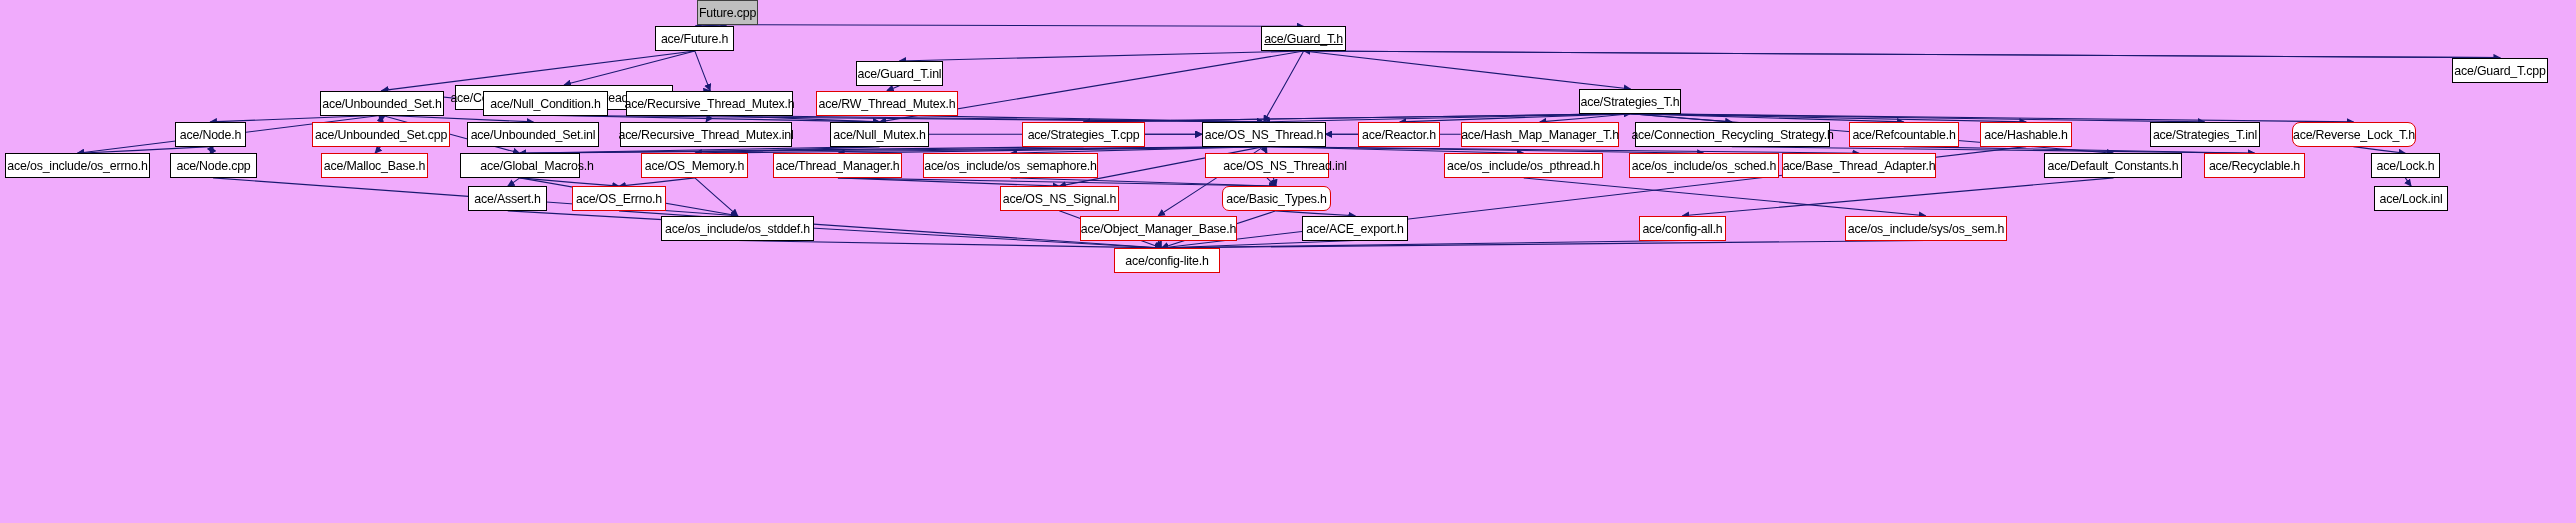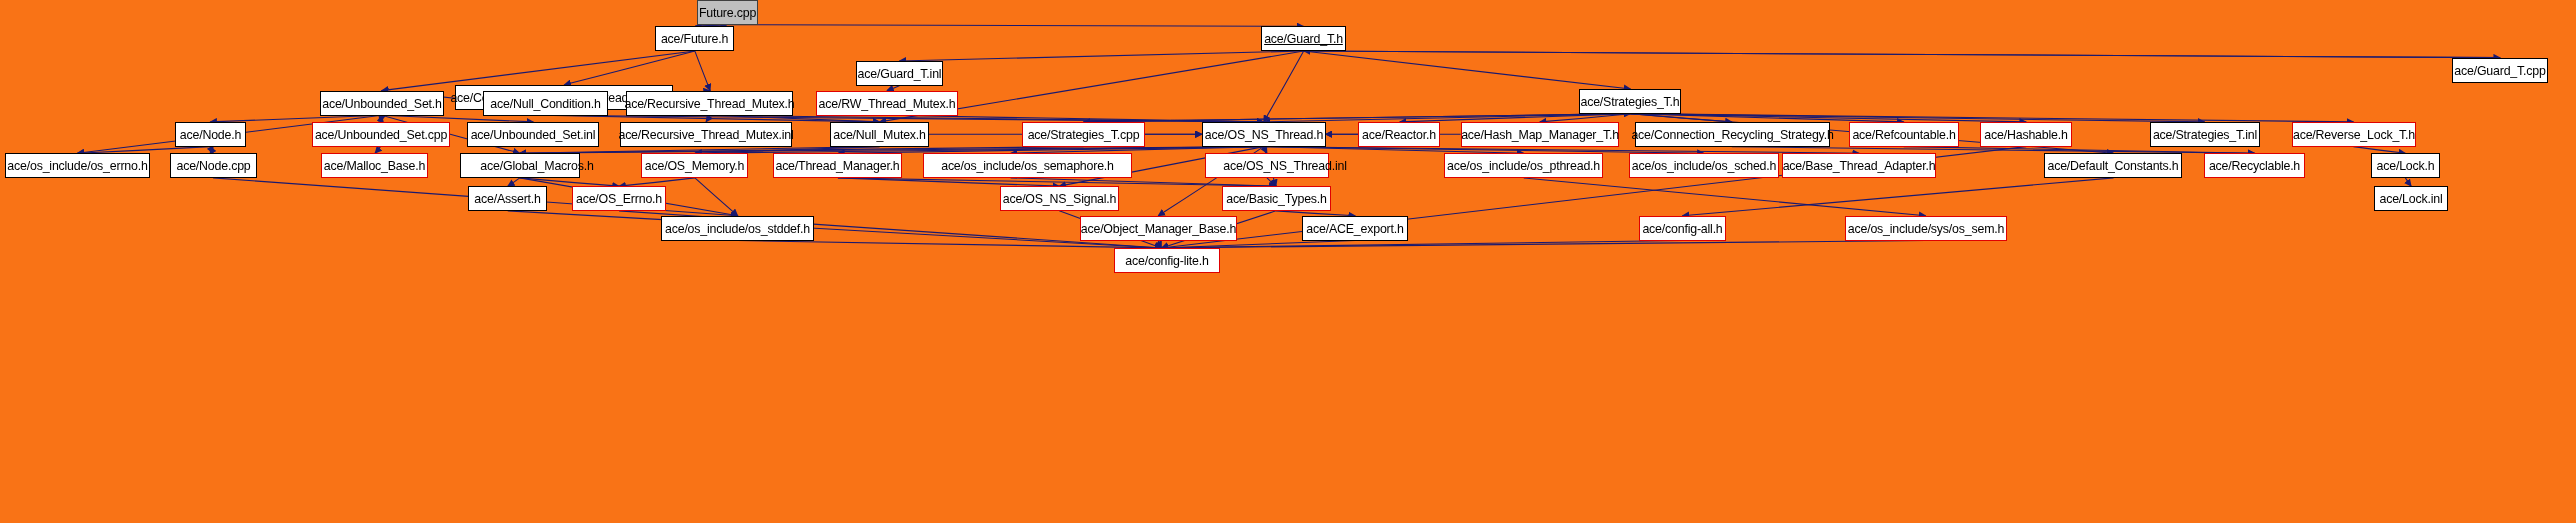--- a/index.html
+++ b/index.html
@@ -1,16 +1,16 @@
 <!DOCTYPE html>
 <html style="font-size:13px"><head>
 <meta charset="utf-8">
 <style>
   html,body{margin:0;padding:0;background:#ffffff;}
-  #graph{position:relative;width:2576px;height:523px;background:#f97316;
+  #graph{position:relative;width:2576px;height:523px;background:#f0abfc;
          font-family:"Liberation Sans","DejaVu Sans",sans-serif;overflow:hidden;}
   #edges{position:absolute;left:0;top:0;width:2576px;height:523px;}
   .node{position:absolute;box-sizing:border-box;display:flex;align-items:center;
         justify-content:center;background:#ffffff;border:1.3px solid #000000;
         height:25px;white-space:nowrap;font-size:12.4px;color:#000000;
         letter-spacing:-0.2px;z-index:5;}
   .node.red{border-color:#e00000;}
   .node.root{background:#bfbfbf;border-color:#404040;}
 </style>
 </head>
@@ -180,42 +180,42 @@
       </div>
       <div class="node red" style="left: 1849px; top: 122px; width: 110px;">
         <span>ace/Refcountable.h</span>
       </div>
       <div class="node red" style="left: 1980px; top: 122px; width: 92px;">
         <span>ace/Hashable.h</span>
       </div>
       <div class="node" style="left: 2150px; top: 122px; width: 110px;">
         <span>ace/Strategies_T.inl</span>
       </div>
-      <div class="node red" style="left: 2292px; top: 122px; width: 124px;">
+      <div class="node red" style="left: 2292px; top: 122px; width: 124px; border-radius: 8px;">
         <span>ace/Reverse_Lock_T.h</span>
       </div>
       <div class="node" style="left: 5px; top: 153px; width: 145px;">
         <span>ace/os_include/os_errno.h</span>
       </div>
       <div class="node" style="left: 170px; top: 153px; width: 87px;">
         <span>ace/Node.cpp</span>
       </div>
       <div class="node red" style="left: 321px; top: 153px; width: 107px;">
         <span>ace/Malloc_Base.h</span>
       </div>
       <div class="node" style="left: 460px; top: 153px; width: 120px; padding-left: 34px;">
         <span>ace/Global_Macros.h</span>
       </div>
       <div class="node red" style="left: 641px; top: 153px; width: 107px;">
         <span>ace/OS_Memory.h</span>
       </div>
       <div class="node red" style="left: 773px; top: 153px; width: 129px;">
         <span>ace/Thread_Manager.h</span>
       </div>
-      <div class="node red" style="left: 923px; top: 153px; width: 209px;">
+      <div class="node red" style="left: 923px; top: 153px; width: 175px;">
         <span>ace/os_include/os_semaphore.h</span>
       </div>
       <div class="node red" style="left: 1205px; top: 153px; width: 124px; padding-left: 36px;">
         <span>ace/OS_NS_Thread.inl</span>
       </div>
       <div class="node red" style="left: 1444px; top: 153px; width: 159px;">
         <span>ace/os_include/os_pthread.h</span>
       </div>
       <div class="node red" style="left: 1629px; top: 153px; width: 150px;">
         <span>ace/os_include/os_sched.h</span>
@@ -234,21 +234,21 @@
       </div>
       <div class="node" style="left: 468px; top: 186px; width: 79px;">
         <span>ace/Assert.h</span>
       </div>
       <div class="node red" style="left: 572px; top: 186px; width: 94px;">
         <span>ace/OS_Errno.h</span>
       </div>
       <div class="node red" style="left: 1000px; top: 186px; width: 119px;">
         <span>ace/OS_NS_Signal.h</span>
       </div>
-      <div class="node red" style="left: 1222px; top: 186px; width: 109px;">
+      <div class="node red" style="left: 1222px; top: 186px; width: 109px; border-radius: 7px;">
         <span>ace/Basic_Types.h</span>
       </div>
       <div class="node" style="left: 2374px; top: 186px; width: 74px;">
         <span>ace/Lock.inl</span>
       </div>
       <div class="node" style="left: 661px; top: 216px; width: 153px;">
         <span>ace/os_include/os_stddef.h</span>
       </div>
       <div class="node red" style="left: 1080px; top: 216px; width: 157px;">
         <span>ace/Object_Manager_Base.h</span>

